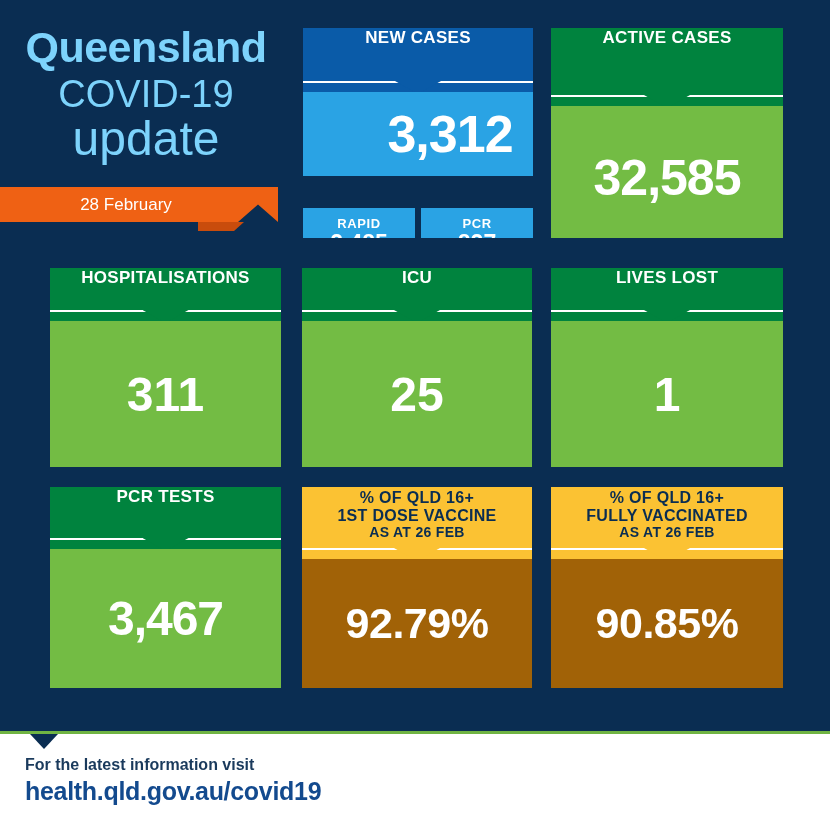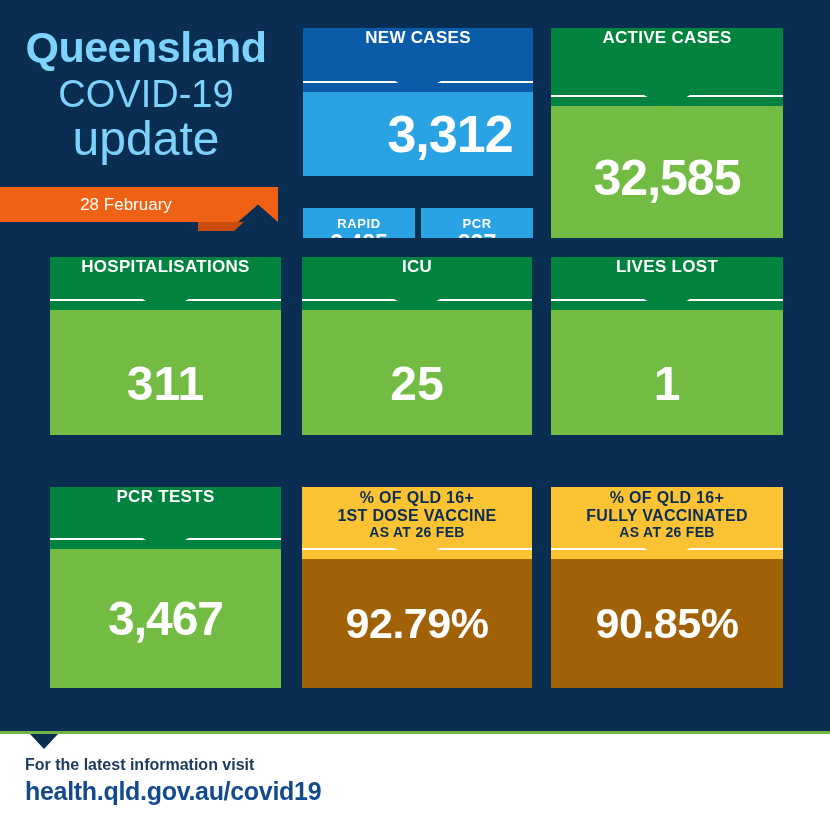--- a/index.html
+++ b/index.html
@@ -89,21 +89,21 @@
   .sub-tile .sub-value{font-size:23px;font-weight:bold;line-height:1.1;margin-top:1px;}
   #sub-gap{width:6px;background:#0a2d52;}
 
   
   #card-active-cases{left:551px;top:28px;width:232px;height:210px;}
   #card-active-cases .card-head{height:78px;}
   #card-active-cases .head-txt{font-size:17px;}
   #card-active-cases .card-body{height:144px;font-size:50px;letter-spacing:-1px;}
 
   
-  .row2{top:257px;height:178px;}
+  .row2{top:268px;height:199px;}
   #card-hospitalisations{left:50px;width:231px;}
   #card-icu{left:302px;width:230px;}
   #card-lives-lost{left:551px;width:232px;}
   .row2 .card-head{height:53px;}
   .row2 .head-txt{font-size:17px;}
   .row2 .card-body{height:146px;font-size:48px;}
 
   
   .row3{top:487px;height:201px;}
   #card-pcr-tests{left:50px;width:231px;}

